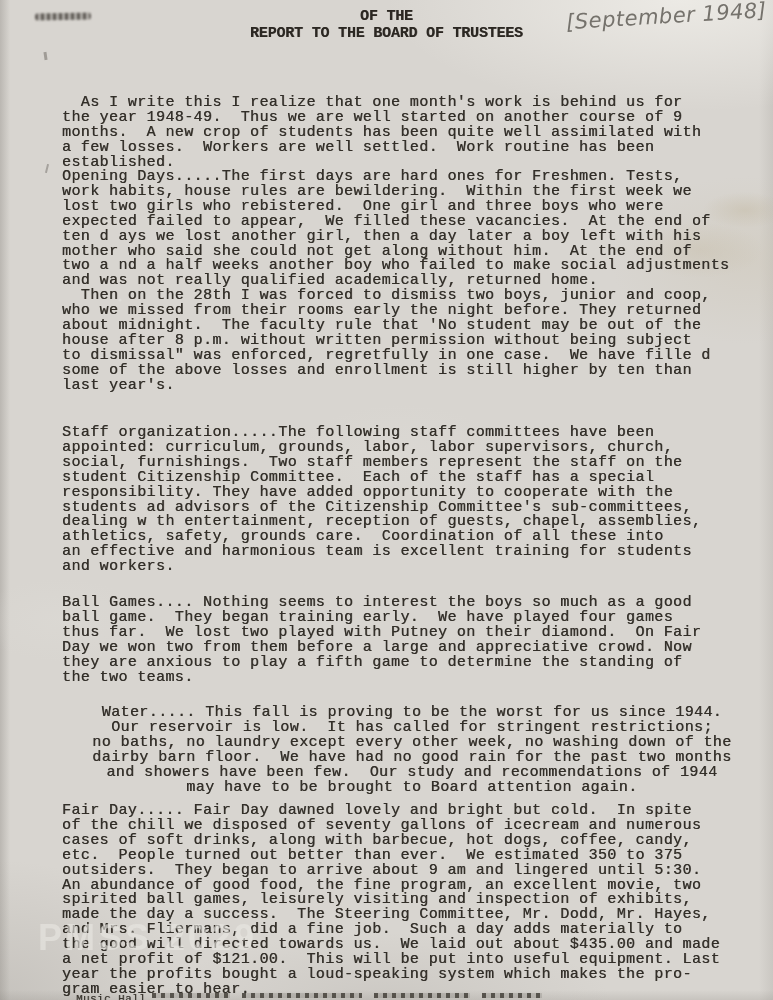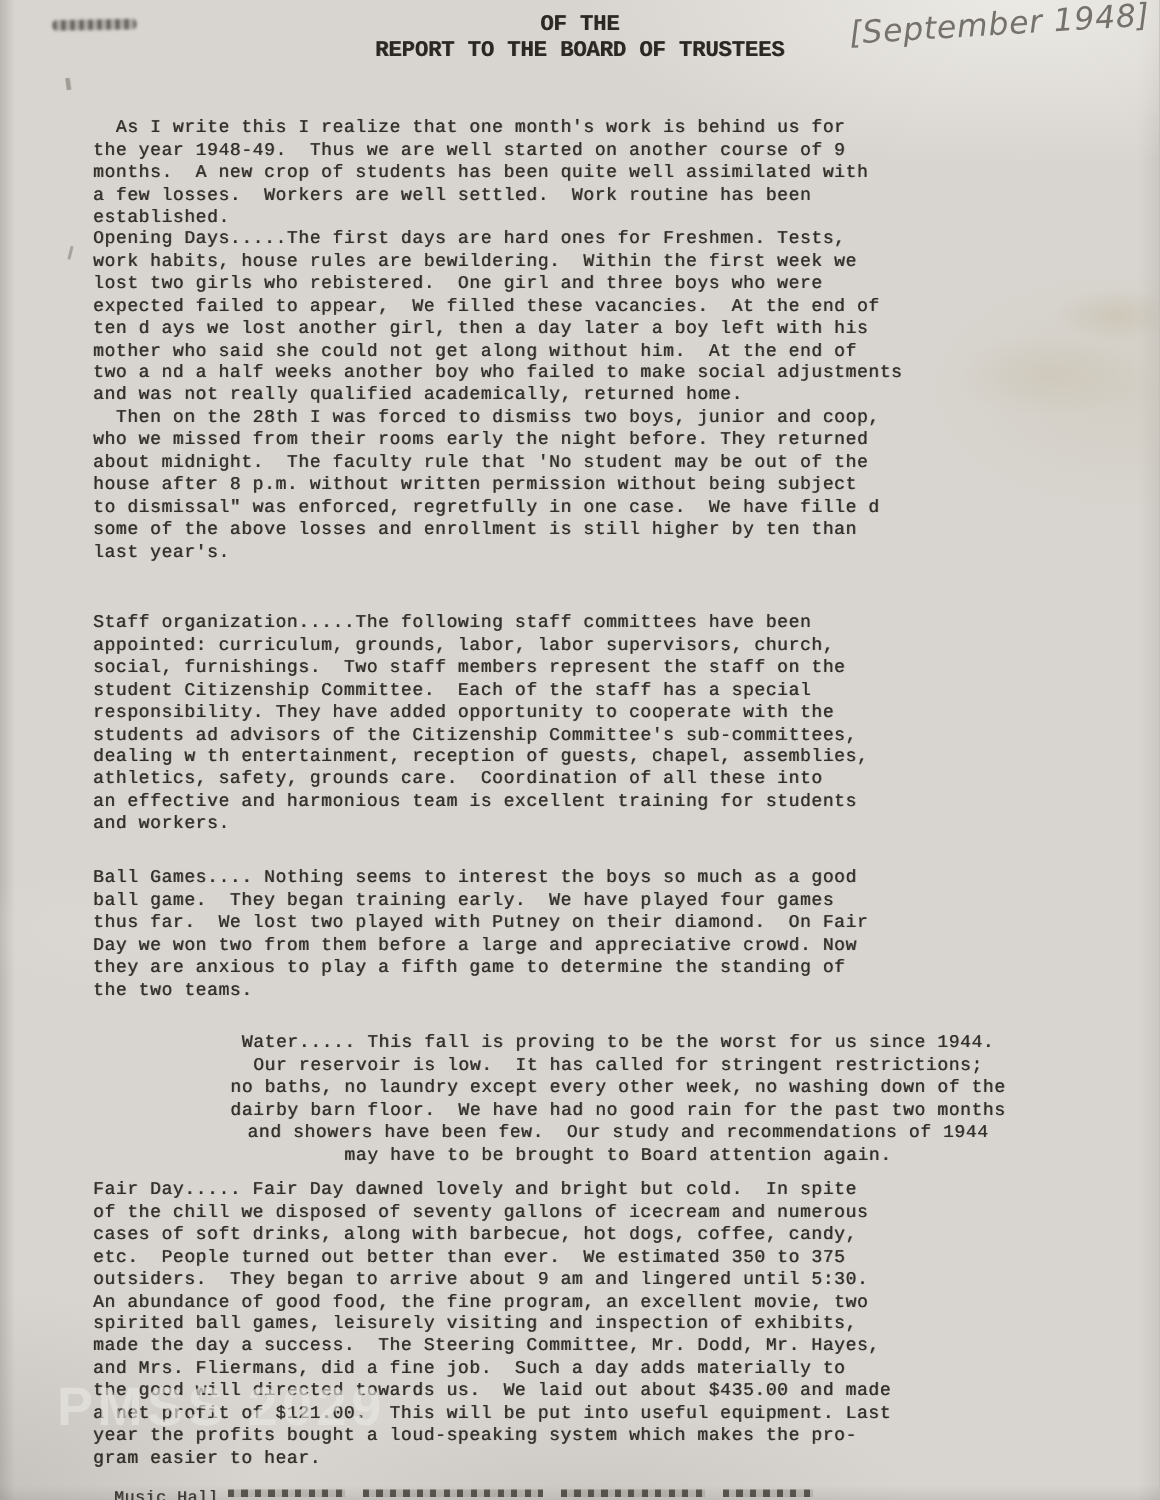--- a/index.html
+++ b/index.html
@@ -64,25 +64,26 @@
     letter-spacing: -0.2px;
     line-height: 16.5px;
     color: #2b2722;
     text-shadow: 0.4px 0 0 rgba(43,39,34,0.6);
   }
   .para {
     position: absolute;
     left: 62px;
     width: 700px;
     white-space: pre;
-    font-size: 12px;
+    font-size: 15px;
     letter-spacing: 0.4px;
     line-height: 14.9px;
     color: #322e28;
     text-shadow: 0.45px 0 0 rgba(50,46,40,0.55), 0 0 0.6px rgba(50,46,40,0.35);
+    margin-top: 18px;
   }
   .p1 { top: 78px; }
   .p2 { top: 152px; }
   .p3 { top: 408px; }
   .p4 { top: 578px; }
   .p5 { top: 688px; text-align: center; }
   .p6 { top: 786px; }
   .clipped-line {
     position: absolute;
     left: 62px; top: 992px;

